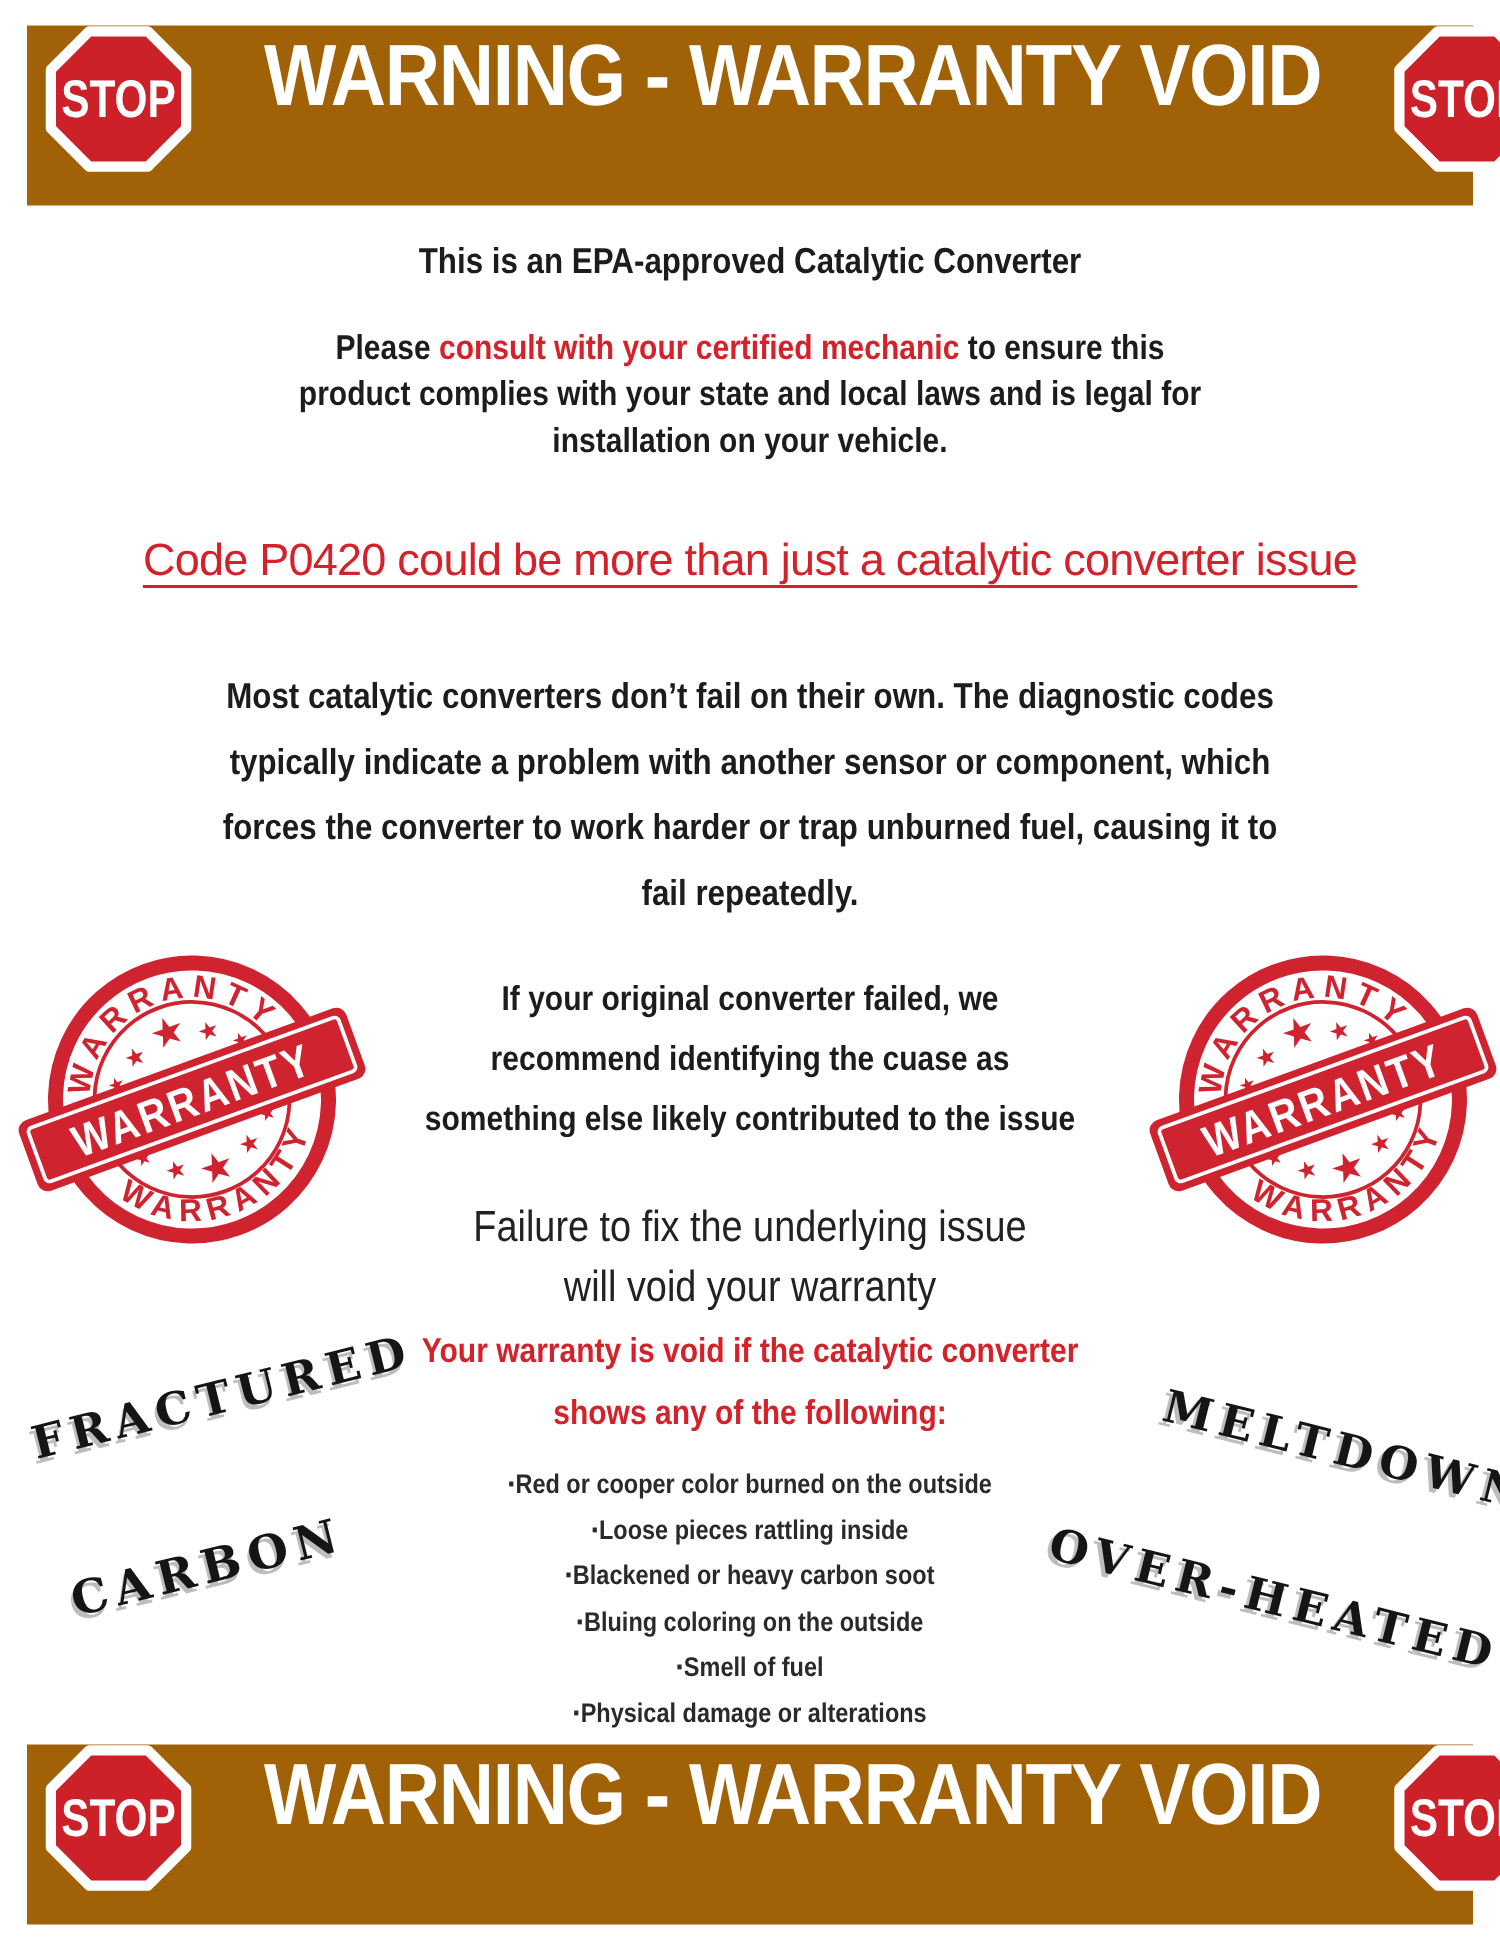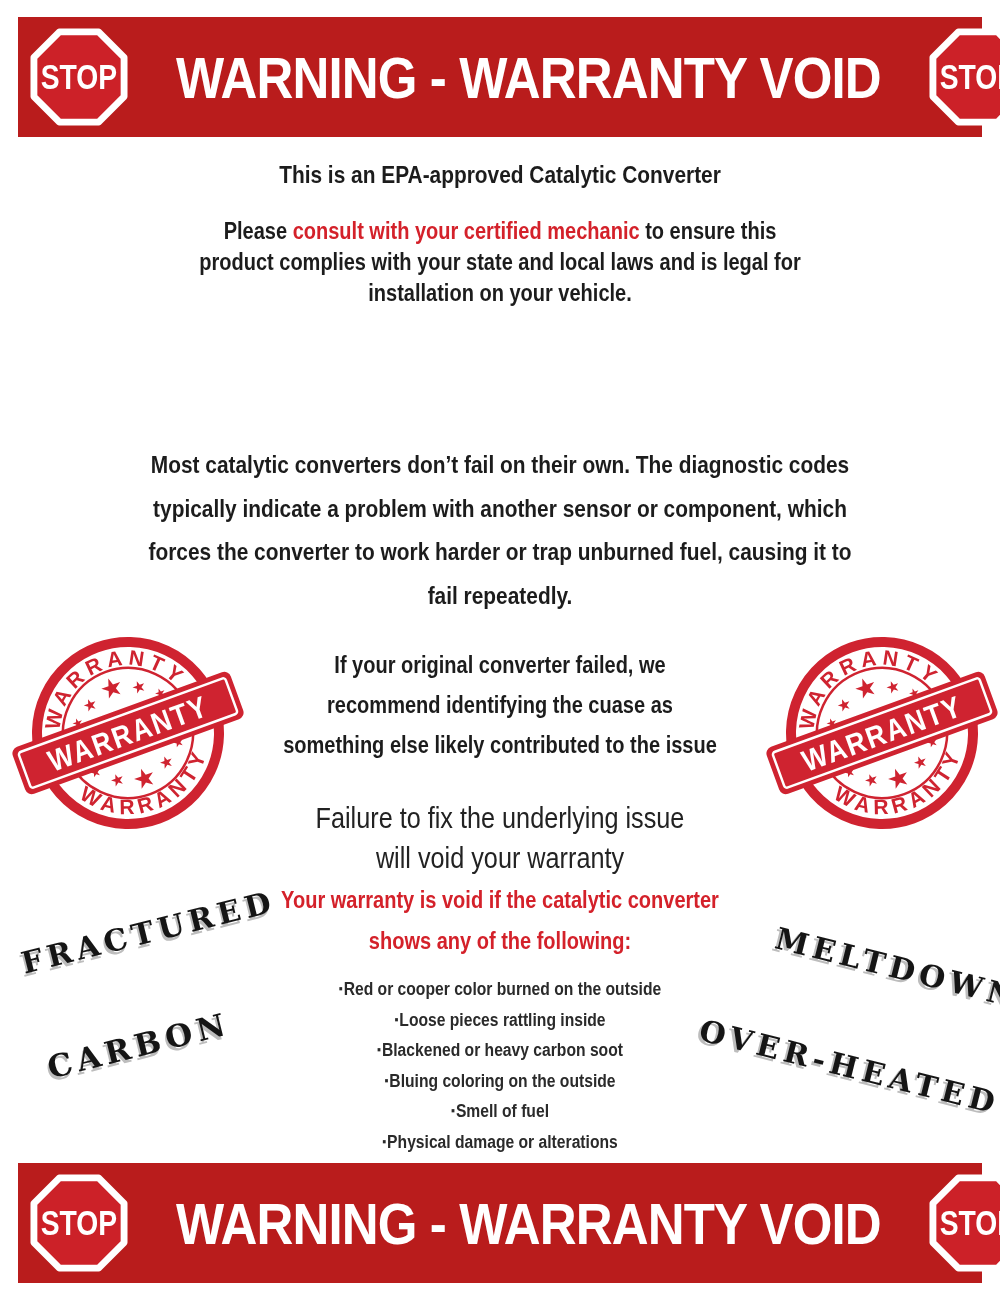--- a/index.html
+++ b/index.html
@@ -1,22 +1,22 @@
 <!DOCTYPE html>
 <html><head>
 <meta charset="utf-8">
 <style>
   * { margin:0; padding:0; box-sizing:border-box; }
   html,body { background:#ffffff; }
   body { font-family:"Liberation Sans", sans-serif; width:1000px; height:1300px; position:relative; }
   .page { position:absolute; left:0; top:0; width:1000px; height:1300px; background:#fff; overflow:hidden; }
 
   
-  .banner { position:absolute; left:18px; width:964px; height:120px; background:#b91c1c;
-            display:flex; align-items:center; justify-content:space-between; padding:0 12px; }
+  .banner { position:absolute; left:18px; width:964px; height:120px; background:#a16207;
+            display:flex; align-items:flex-start; justify-content:space-between; padding:0 12px; }
   .banner.top { top:17px; }
   .banner.bottom { top:1163px; }
   .banner-title { flex:1; text-align:center; color:#fff; font-weight:bold; font-size:58px;
                   letter-spacing:-1px; transform:scaleX(0.88); transform-origin:50% 50%; white-space:nowrap; }
   .stop-svg { width:98px; height:98px; flex:0 0 auto; }
 
   
   .abs { position:absolute; left:0; right:0; text-align:center; color:#1c1c1c; }
   .cx  { transform:scaleX(0.87); transform-origin:50% 0; }
   .red { color:#d4212a; }
@@ -66,20 +66,21 @@
   </div>
 
   <div class="abs cx epa-line">This is an EPA-approved Catalytic Converter</div>
 
   <div class="abs cx consult-block">
     <div><span>Please </span><span class="red">consult with your certified mechanic</span><span> to ensure this</span></div>
     <div>product complies with your state and local laws and is legal for</div>
     <div>installation on your vehicle.</div>
   </div>
 
+  <div class="abs code-heading">Code P0420 could be more than just a catalytic converter issue</div>
 
   <div class="abs cx diagnostic">
     <div>Most catalytic converters don’t fail on their own. The diagnostic codes</div>
     <div>typically indicate a problem with another sensor or component, which</div>
     <div>forces the converter to work harder or trap unburned fuel, causing it to</div>
     <div>fail repeatedly.</div>
   </div>
 
   <div class="stamp left">
     <svg viewBox="0 0 200 200">

